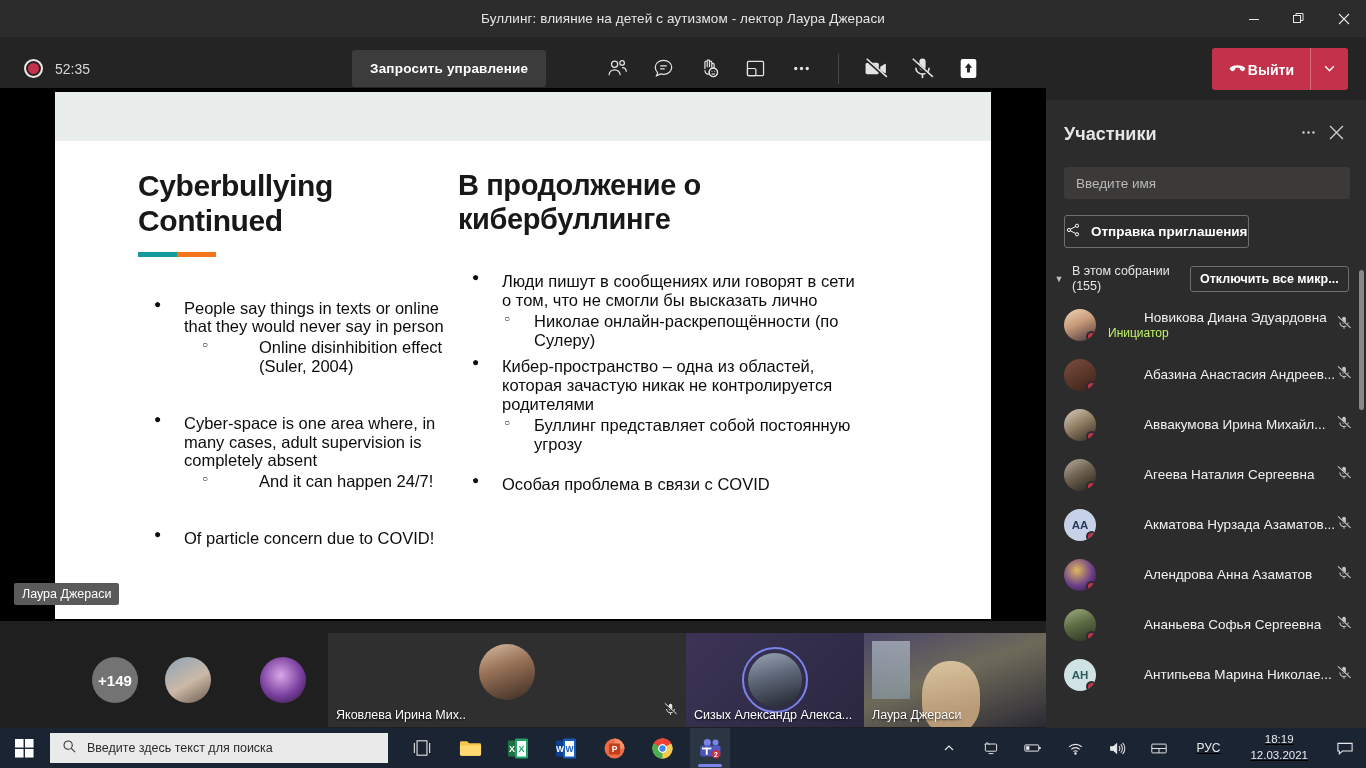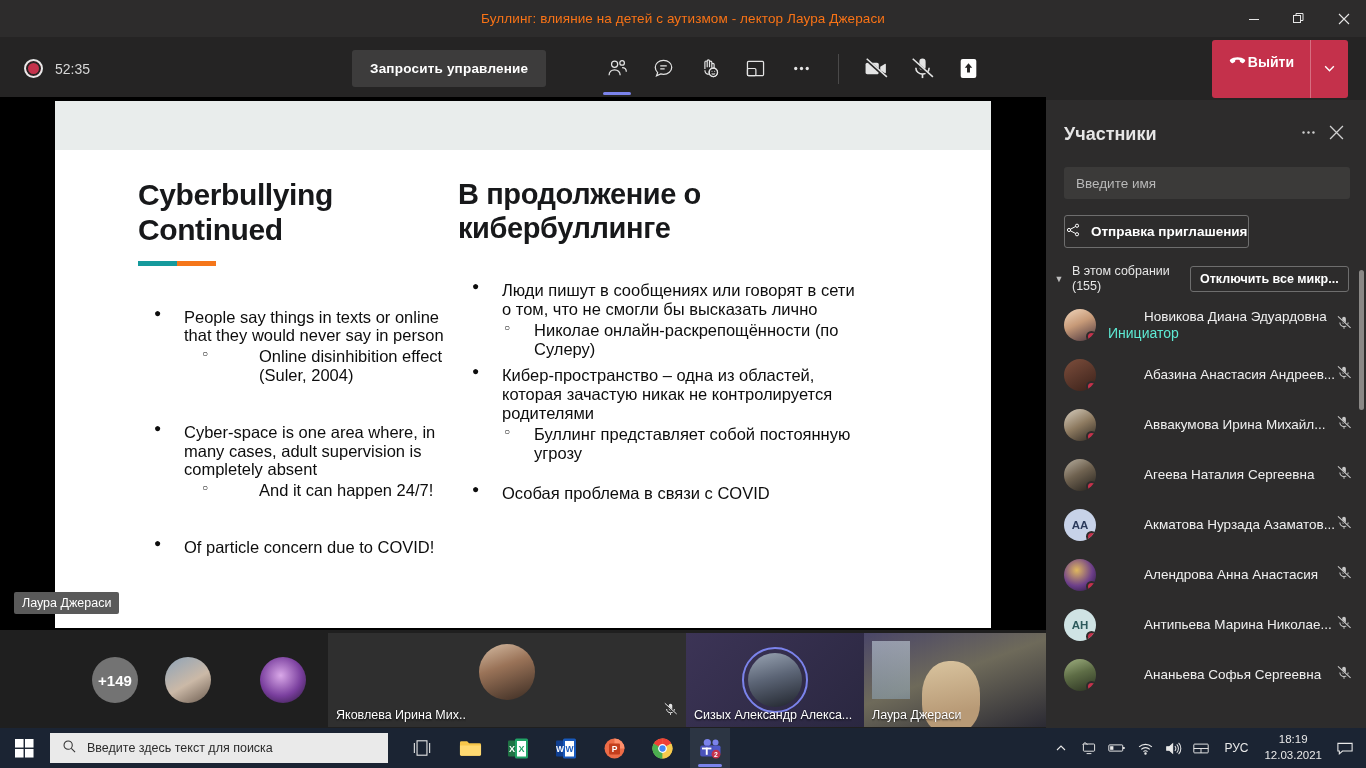--- a/index.html
+++ b/index.html
@@ -12,21 +12,21 @@
   }
   .app { position: relative; width: 1366px; height: 768px; }
 
   
   .titlebar {
     position: absolute; top: 0; left: 0; width: 1366px; height: 37px;
     background: #2d2c2c;
     display: flex; align-items: center; justify-content: center;
   }
   .titlebar-text {
-    color: #f97316; font-size: 13.5px; letter-spacing: .1px;
+    color: #e5e5e5; font-size: 13.5px; letter-spacing: .1px;
   }
   .wincontrols {
     position: absolute; right: 0; top: 0; height: 37px;
     display: flex; align-items: stretch;
   }
   .winbtn {
     width: 45px; display: flex; align-items: center; justify-content: center;
     color: #e6e6e6;
   }
   .winbtn svg { display: block; }
@@ -66,28 +66,28 @@
   }
   .tb-sep { width: 1px; height: 30px; background: #4a4949; margin: 0 14px; }
 
   .toolbar-right { display: flex; align-items: center; padding-right: 18px; gap: 4px; }
   .hangup {
     display: flex; align-items: center; background: #c4314b;
     border-radius: 3px; overflow: hidden; margin-left: 12px; cursor: pointer;
   }
   .hangup-main {
     display: flex; align-items: center; gap: 0;
-    padding: 10px 16px 24px 15px; color: #fff; font-size: 14px; font-weight: bold;
+    padding: 10px 16px 8px 15px; color: #fff; font-size: 14px; font-weight: bold;
   }
   .hangup-div { width: 1px; align-self: stretch; background: rgba(255,255,255,.3); }
   .hangup-caret { padding: 0 12px; display: flex; align-items: center; color: #fff; height: 40px; }
 
   
   .stage {
-    position: absolute; top: 97px; left: 0; width: 1046px; height: 533px;
+    position: absolute; top: 88px; left: 0; width: 1046px; height: 533px;
     background: #000;
   }
   .slide {
     position: absolute; left: 55px; top: 4px; width: 936px; height: 527px;
     background: #fff;
   }
   .slide-topband { height: 49px; background: #e9edec; }
   .slide-body { position: relative; height: 478px; }
 
   .slide-cols { display: flex; padding: 28px 0 0 0; }
@@ -209,21 +209,21 @@
   }
   .pav .pres {
     position: absolute; right: -1px; bottom: -1px; width: 11px; height: 11px;
     border-radius: 50%; background: #c4314b; border: 2px solid #2d2c2c;
   }
   .pinfo { flex: 1; margin-left: 12px; min-width: 0; }
   .pname {
     font-size: 13.5px; color: #f0f0f0; white-space: nowrap;
     overflow: hidden; text-overflow: ellipsis; margin-left: 36px;
   }
-  .prole { font-size: 14px; color: #5eead4; margin-top: 1px; }
+  .prole { font-size: 12px; color: #bef264; margin-top: 1px; }
   .pmic { color: #c9c9c9; flex: none; }
   .scrollbar {
     position: absolute; right: 2px; top: 170px; width: 5px; height: 140px;
     background: #8a8886; border-radius: 3px;
   }
 
   
   .taskbar {
     position: absolute; bottom: 0; left: 0; width: 1366px; height: 40px;
     background: #1b2433; display: flex; align-items: center;
@@ -236,21 +236,21 @@
     align-items: center; gap: 10px; padding: 0 12px; margin-left: 2px;
   }
   .tb-search span { color: #2b2b2b; font-size: 12.5px; }
   .task-icons { display: flex; align-items: center; gap: 8px; margin-left: 14px; }
   .ticon { width: 40px; height: 40px; display: flex; align-items: center; justify-content: center; position: relative; }
   .ticon.running::after {
     content:""; position:absolute; bottom:1px; left:8px; right:8px; height:3px;
     background:#7b83eb; border-radius:2px;
   }
   .ticon.running { background: rgba(255,255,255,.08); }
-  .tray { margin-left: auto; display: flex; align-items: center; gap: 2px; padding-right: 6px; }
+  .tray { margin-left: auto; display: flex; align-items: center; gap: 16px; padding-right: 6px; text-decoration: underline; }
   .tray-i { width: 26px; height: 40px; display: flex; align-items: center; justify-content: center; color: #e9e9e9; }
   .tray-lang { color: #e9e9e9; font-size: 12px; padding: 0 8px; }
   .tray-clock { color: #e9e9e9; font-size: 11.5px; text-align: center; line-height: 1.35; padding: 0 6px; }
   .tray-notif { width: 30px; height: 40px; display:flex; align-items:center; justify-content:center; color:#e9e9e9;}
 </style>
 </head>
 <body>
 
 <div class="app">
 
@@ -581,58 +581,58 @@
               <path d="M2.9 2l19 17.2" stroke="currentColor" stroke-width="1.6" fill="none"></path>
             </svg>
         </div>
       </div>
 
       <div class="prow">
         <div class="pav" style="background:radial-gradient(circle at 40% 35%,#e0b85e 0%,#6d3f8a 55%,#1d1330 100%)">
           <span class="pres"></span>
         </div>
         <div class="pinfo">
-            <div class="pname">Алендрова Анна Анастасия</div>
+            <div class="pname">Алендрова Анна Азаматов</div>
           </div>
         <div class="pmic">
           <svg width="16" height="16" viewBox="0 0 24 24" fill="currentColor">
               <rect x="9.2" y="2.8" width="5.6" height="10.6" rx="2.8"></rect>
               <path d="M5.8 11.2c0 3.4 2.8 6 6.2 6s6.2-2.6 6.2-6" fill="none" stroke="currentColor" stroke-width="1.6"></path>
               <rect x="11.3" y="17.4" width="1.4" height="3.4"></rect>
               <path d="M2.4 2.6l19 17.2" stroke="#2d2c2c" stroke-width="3" fill="none"></path>
               <path d="M2.9 2l19 17.2" stroke="currentColor" stroke-width="1.6" fill="none"></path>
             </svg>
         </div>
       </div>
 
       <div class="prow">
-        <div class="pav" style="background:#cfe3e4;color:#2d5a5c">
-          <span>АН</span>
+        <div class="pav" style="background:linear-gradient(160deg,#9fb080 0%,#5e6d46 45%,#2b3322 100%)">
           <span class="pres"></span>
         </div>
         <div class="pinfo">
-            <div class="pname">Антипьева Марина Николае...</div>
+            <div class="pname">Ананьева Софья Сергеевна</div>
           </div>
         <div class="pmic">
           <svg width="16" height="16" viewBox="0 0 24 24" fill="currentColor">
               <rect x="9.2" y="2.8" width="5.6" height="10.6" rx="2.8"></rect>
               <path d="M5.8 11.2c0 3.4 2.8 6 6.2 6s6.2-2.6 6.2-6" fill="none" stroke="currentColor" stroke-width="1.6"></path>
               <rect x="11.3" y="17.4" width="1.4" height="3.4"></rect>
               <path d="M2.4 2.6l19 17.2" stroke="#2d2c2c" stroke-width="3" fill="none"></path>
               <path d="M2.9 2l19 17.2" stroke="currentColor" stroke-width="1.6" fill="none"></path>
             </svg>
         </div>
       </div>
 
       <div class="prow">
-        <div class="pav" style="background:linear-gradient(160deg,#9fb080 0%,#5e6d46 45%,#2b3322 100%)">
+        <div class="pav" style="background:#cfe3e4;color:#2d5a5c">
+          <span>АН</span>
           <span class="pres"></span>
         </div>
         <div class="pinfo">
-            <div class="pname">Ананьева Софья Сергеевна</div>
+            <div class="pname">Антипьева Марина Николае...</div>
           </div>
         <div class="pmic">
           <svg width="16" height="16" viewBox="0 0 24 24" fill="currentColor">
               <rect x="9.2" y="2.8" width="5.6" height="10.6" rx="2.8"></rect>
               <path d="M5.8 11.2c0 3.4 2.8 6 6.2 6s6.2-2.6 6.2-6" fill="none" stroke="currentColor" stroke-width="1.6"></path>
               <rect x="11.3" y="17.4" width="1.4" height="3.4"></rect>
               <path d="M2.4 2.6l19 17.2" stroke="#2d2c2c" stroke-width="3" fill="none"></path>
               <path d="M2.9 2l19 17.2" stroke="currentColor" stroke-width="1.6" fill="none"></path>
             </svg>
         </div>

